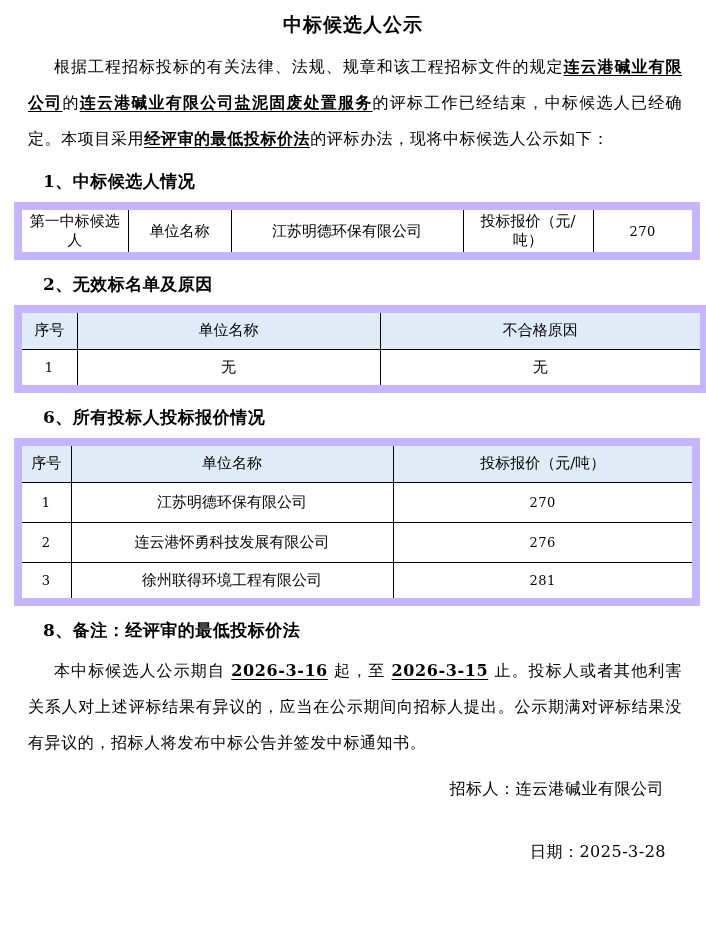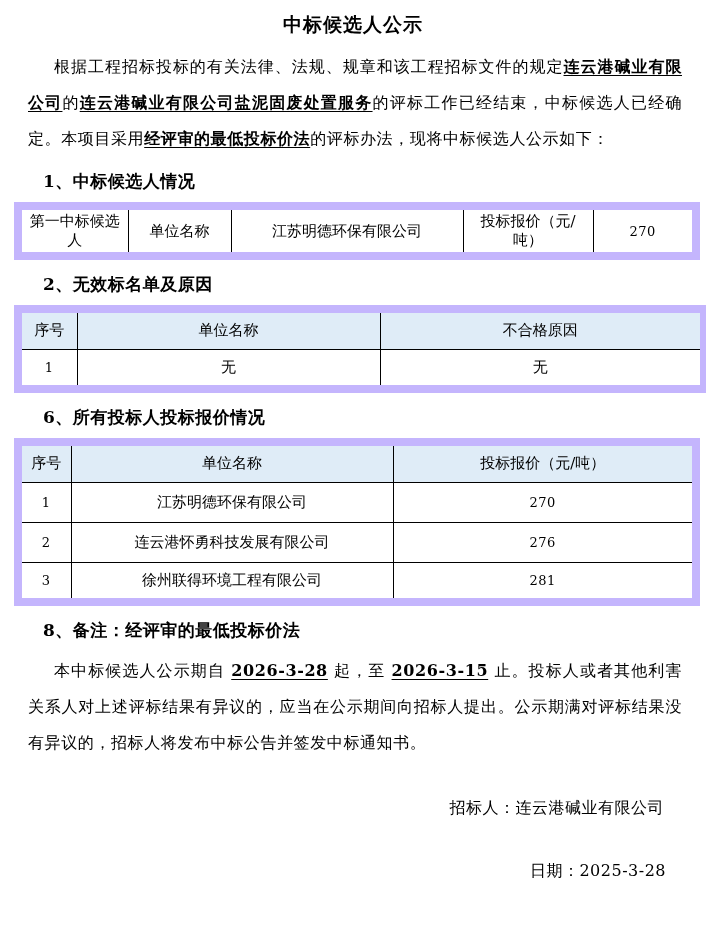--- a/index.html
+++ b/index.html
@@ -66,21 +66,21 @@
   
   .t1 .c1 { width: 110px; } .t1 .c2 { width: 103px; }
   .t1 .c3 { width: 232px; } .t1 .c4 { width: 130px; }
   .t1 .c5 { width: 103px; }
   
   .t2 .c1 { width: 59px; } .t2 .c2 { width: 303px; } .t2 .c3 { width: 324px; }
   
   .t3 .c1 { width: 53px; } .t3 .c2 { width: 322px; } .t3 .c3 { width: 303px; }
 
   .sign-line {
-    margin-top: 37px;
+    margin-top: 18px;
     text-align: right;
     padding-right: 42px;
     font-size: 16px;
     letter-spacing: 0.5px;
   }
   .date-line {
     margin-top: 42px;
     text-align: right;
     padding-right: 40px;
     font-size: 16px;
@@ -149,18 +149,18 @@
     <tr>
       <td class="c1 num">3</td>
       <td class="c2">徐州联得环境工程有限公司</td>
       <td class="c3 num">281</td>
     </tr>
   </tbody>
     </table>
 
   <div class="sec-heading">8、备注：经评审的最低投标价法</div>
 
-  <p class="para indent"><span>本中标候选人公示期自 </span><span class="em">2026-3-28</span><span> 起，至 </span><span class="em">2026-3-15</span><span> 止。投标人或者其他利害关系人对上述评标结果有异议的，应当在公示期间向招标人提出。公示期满对评标结果没有异议的，招标人将发布中标公告并签发中标通知书。</span></p>
+  <p class="para indent"><span>本中标候选人公示期自 </span><span class="em">2026-3-16</span><span> 起，至 </span><span class="em">2026-3-15</span><span> 止。投标人或者其他利害关系人对上述评标结果有异议的，应当在公示期间向招标人提出。公示期满对评标结果没有异议的，招标人将发布中标公告并签发中标通知书。</span></p>
 
   <div class="sign-line">招标人：连云港碱业有限公司</div>
   <div class="date-line">日期：2025-3-28</div>
 
 </div>
 
 </body></html>

